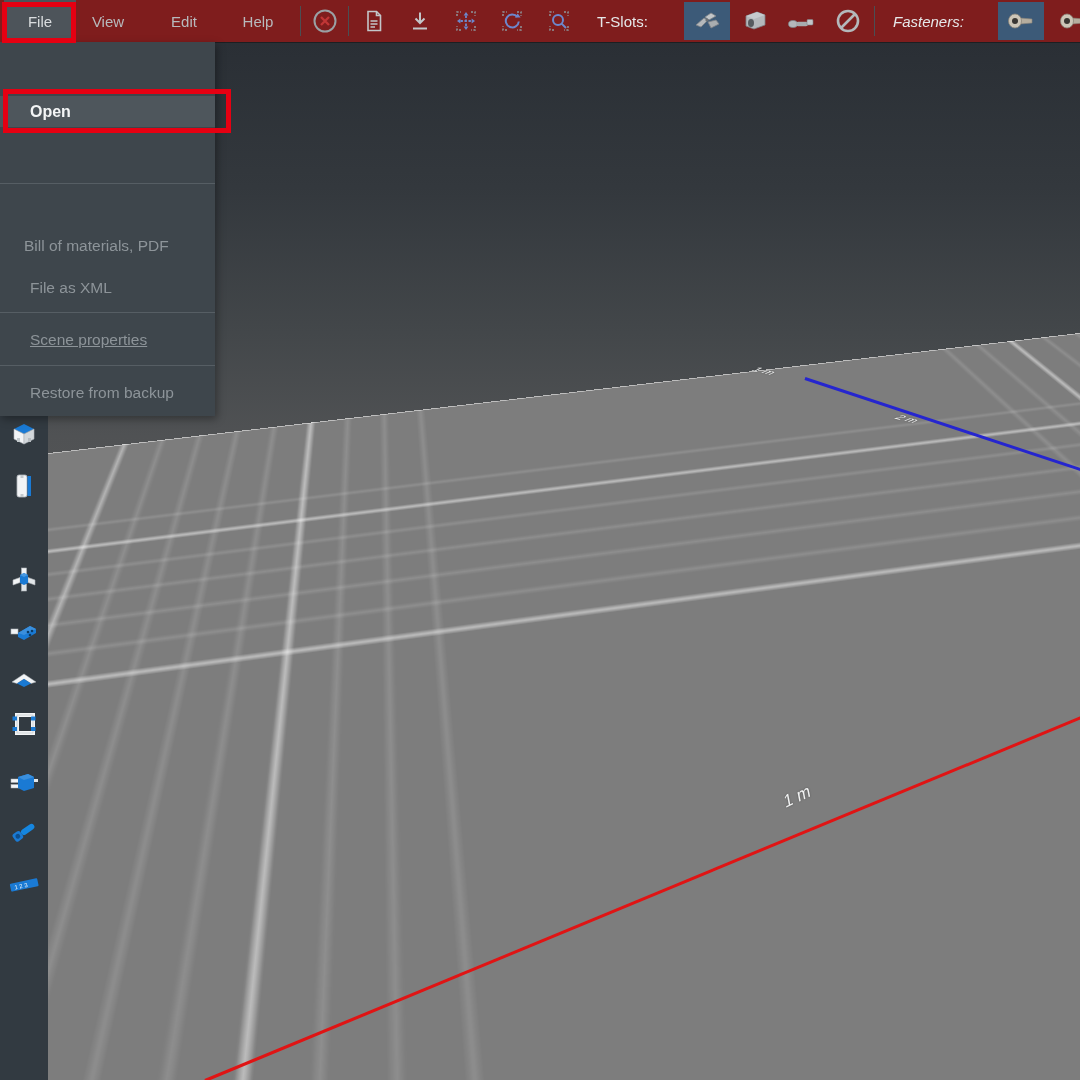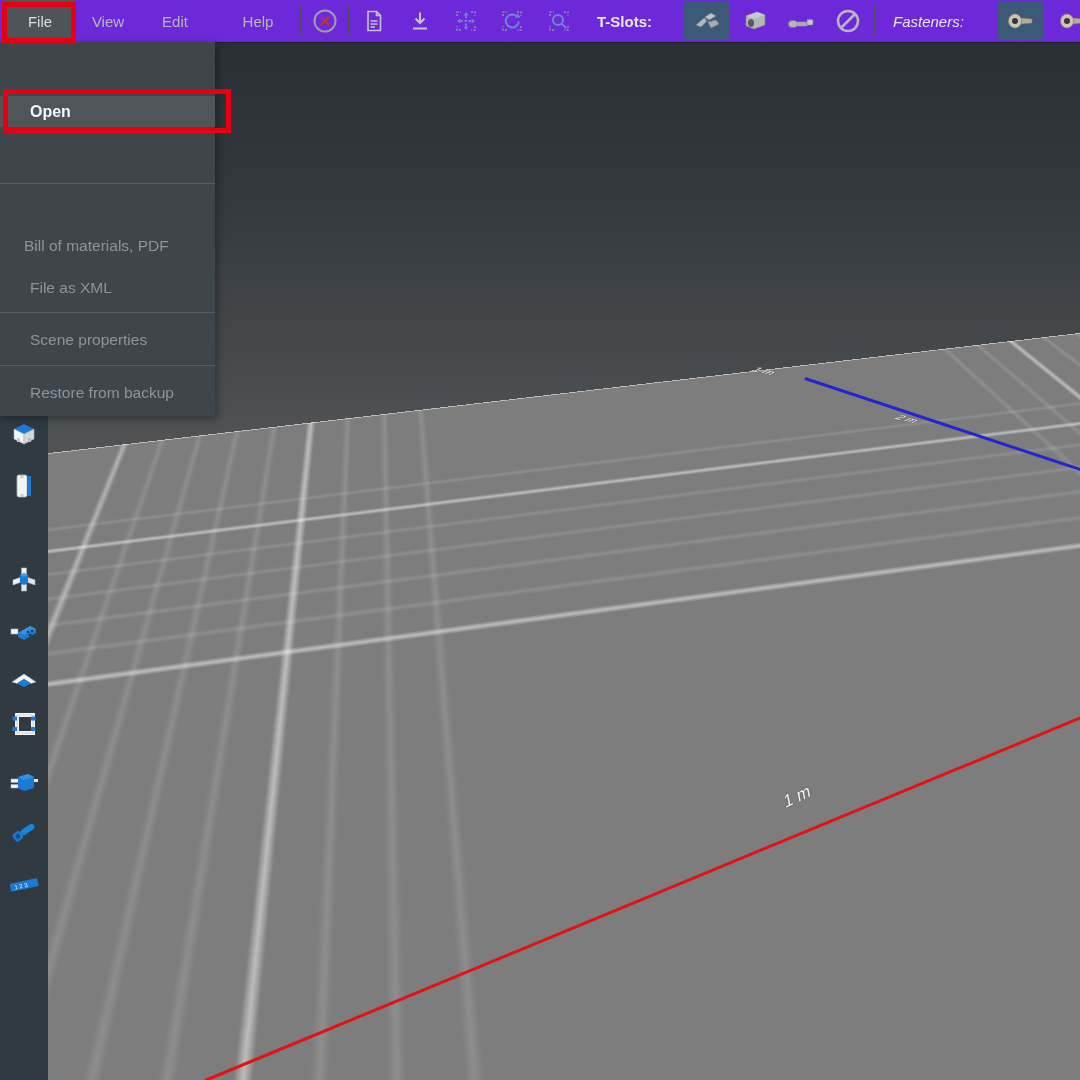--- a/index.html
+++ b/index.html
@@ -1,20 +1,20 @@
 <!DOCTYPE html>
 <html><head>
 <meta charset="utf-8">
 <style>
   html,body{margin:0;padding:0;width:1080px;height:1080px;background:#24282c;
     font-family:"Liberation Sans",sans-serif;-webkit-font-smoothing:antialiased;}
   #app{position:relative;width:1080px;height:1080px;overflow:hidden;background:#24282c;}
 
   
-  .menubar{position:absolute;left:0;top:0;width:1080px;height:42px;background:#6d28d9;
+  .menubar{position:absolute;left:0;top:0;width:1080px;height:42px;background:#7f1d1d;
     border-bottom:1px solid #1c1f22;z-index:4;}
   .menu-item{position:absolute;top:0;height:42px;display:flex;align-items:center;justify-content:center;
     color:#b7babd;font-size:15px;cursor:default;}
   .menu-item.active{background:#4d545a;color:#dadddf;}
   .vsep{position:absolute;top:6px;height:30px;width:1px;background:#4a4f54;}
   .tool-btn{position:absolute;top:2px;width:38px;height:38px;display:flex;align-items:center;justify-content:center;}
   .grp-btn{position:absolute;top:2px;width:46px;height:38px;display:flex;align-items:center;justify-content:center;}
   .grp-btn.selected{background:#3c5a78;}
   .grp-label{position:absolute;top:0;height:42px;display:flex;align-items:center;color:#e6e8e9;font-size:15px;}
 
@@ -153,21 +153,21 @@
           <rect x="2" y="13" width="28" height="8" rx="1" fill="#1a7ad4"></rect>
           <text x="6" y="19.5" font-size="6" fill="#eef3f8" font-family="Liberation Sans, sans-serif">1 2 3</text>
         </g>
       </svg>
     </div>
   </div>
 
   <div class="menubar">
     <div class="menu-item active" style="left:4px;width:72px;">File</div>
     <div class="menu-item" style="left:82px;width:52px;">View</div>
-    <div class="menu-item" style="left:149px;width:52px;text-align:center;">Edit</div>
+    <div class="menu-item" style="left:158px;width:52px;text-align:center;">Edit</div>
     <div class="menu-item" style="left:232px;width:52px;">Help</div>
     <div class="vsep" style="left:300px;"></div>
 
     <div class="tool-btn" style="left:306px;">
       <svg width="26" height="26" viewBox="0 0 26 26">
         <circle cx="13" cy="13" r="10.5" fill="none" stroke="#9aa0a4" stroke-width="2"></circle>
         <path d="M9 9l8 8M17 9l-8 8" stroke="#c03636" stroke-width="2.3" fill="none"></path>
       </svg>
     </div>
     <div class="vsep" style="left:348px;"></div>
@@ -203,21 +203,21 @@
       </svg>
     </div>
     <div class="tool-btn" style="left:540px;">
       <svg width="26" height="26" viewBox="0 0 26 26">
         <path d="M4 8V4h4M18 4h4v4M22 18v4h-4M8 22H4v-4" fill="none" stroke="#8f959a" stroke-width="1.5" stroke-dasharray="2 1.6"></path>
         <circle cx="12" cy="12" r="5" fill="none" stroke="#6d87cc" stroke-width="2"></circle>
         <path d="M15.6 15.6L20 20" stroke="#6d87cc" stroke-width="2"></path>
       </svg>
     </div>
 
-    <div class="grp-label" style="left:597px;font-weight:bold;">T-Slots:</div>
+    <div class="grp-label" style="left:597px;">T-Slots:</div>
     <div class="grp-btn selected" style="left:684px;">
       <svg width="30" height="26" viewBox="0 0 30 26">
         <path d="M4 17l8-7 4 2-7 7z" fill="#b4b8bb" stroke="#7d8286" stroke-width="0.8"></path>
         <path d="M13 9l6-4 5 3-7 4z" fill="#c2c6c9" stroke="#7d8286" stroke-width="0.8"></path>
         <path d="M16 14l8-2 3 4-8 4z" fill="#a9adb0" stroke="#7d8286" stroke-width="0.8"></path>
         <circle cx="15" cy="12" r="1.6" fill="#6c7175"></circle>
       </svg>
     </div>
     <div class="grp-btn" style="left:731px;">
       <svg width="30" height="26" viewBox="0 0 30 26">
@@ -257,21 +257,21 @@
       </svg>
     </div>
   </div>
 
   <div class="dropdown">
     <div class="dd-item hover" style="top:54px;height:31px;">Open</div>
     <div class="dd-sep" style="top:141px;"></div>
     <div class="dd-item" style="top:189px;height:30px;padding-left:24px;">Bill of materials, PDF</div>
     <div class="dd-item" style="top:231px;height:30px;">File as XML</div>
     <div class="dd-sep" style="top:270px;"></div>
-    <div class="dd-item" style="top:283px;height:30px;">Scene properties</div>
+    <div class="dd-item" style="top:283px;height:30px;text-decoration:underline;">Scene properties</div>
     <div class="dd-sep" style="top:323px;"></div>
     <div class="dd-item" style="top:336px;height:30px;">Restore from backup</div>
   </div>
 
   <div class="ann" id="ann-file"></div>
   <div class="ann" id="ann-open"></div>
 
 </div>
 
 </body></html>

